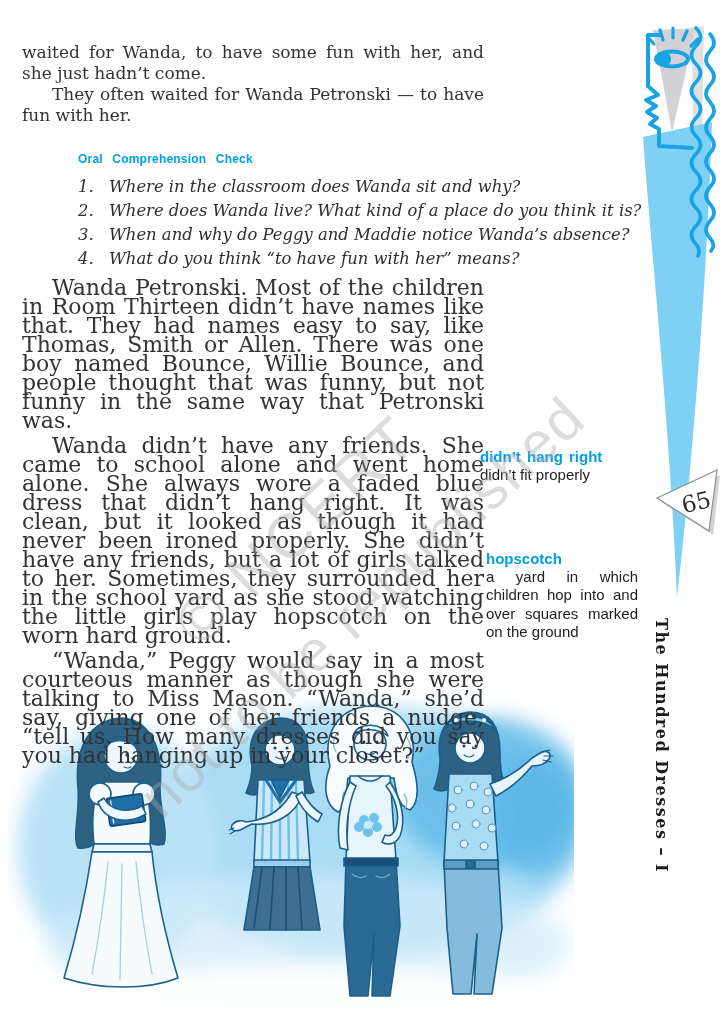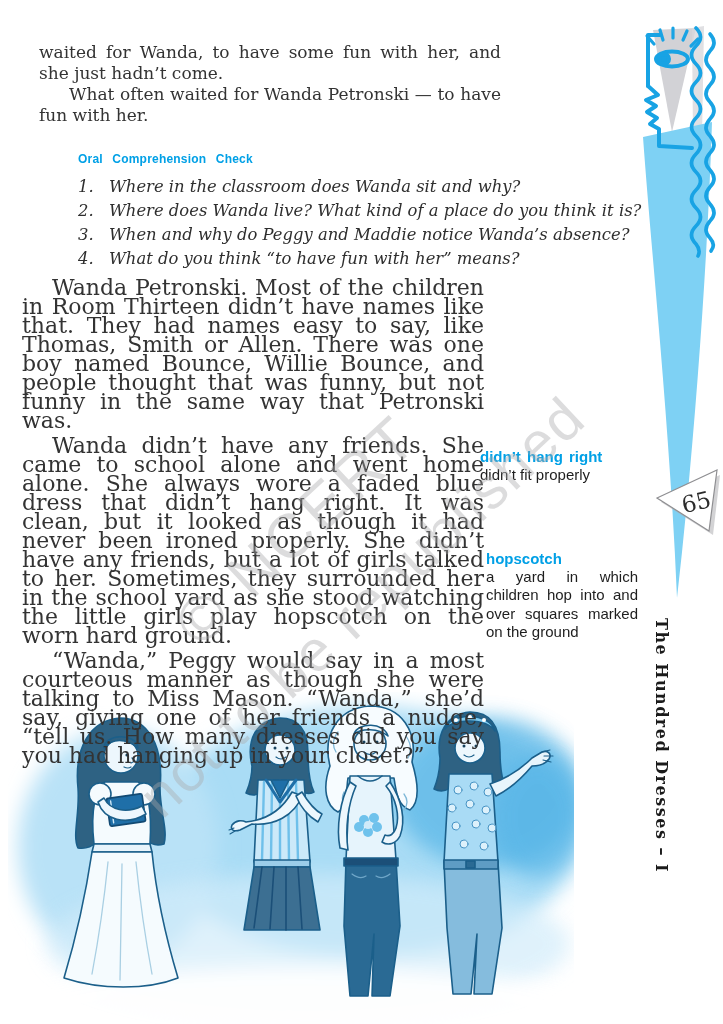--- a/index.html
+++ b/index.html
@@ -1,21 +1,21 @@
 <!DOCTYPE html>
 <html><head>
 <meta charset="utf-8">
 <style>
   html,body { margin:0; padding:0; background:#ffffff; }
   .page {
     position:relative; width:723px; height:1024px; background:#ffffff;
     overflow:hidden; font-family:"DejaVu Serif","Liberation Serif",serif; color:#333333;
   }
   
-  .top-text { position:absolute; left:22px; top:42px; width:462px; font-size:17px; line-height:21px; z-index:4;margin-left:17px; }
+  .top-text { position:absolute; left:22px; top:42px; width:462px; font-size:17px; line-height:21px; z-index:4; }
   .top-text p, .main-text p { margin:0; text-align:justify; text-indent:30px; }
   p.noindent { text-indent:0; }
   .main-text { position:absolute; left:22px; top:278px; width:462px; font-size:22px; line-height:19px; z-index:4; }
   .main-text p + p { margin-top:6px; }
   
   .oral { position:absolute; left:78px; top:146px; width:575px; z-index:4; }
   .oral h3 { margin:6px 0 9px 0; font-family:"Liberation Sans",sans-serif; font-size:12px;
              color:#00A0E6; word-spacing:6px; letter-spacing:0.2px; }
   .oral ol { list-style:none; margin:0; padding:0; }
   .oral li { display:flex; font-style:italic; font-size:16.4px; line-height:24px; white-space:nowrap; color:#2e2e2e; }
@@ -39,21 +39,21 @@
   .wm1 { left:185px; top:598px; font-size:62px; transform:rotate(-43deg); letter-spacing:4px; }
   .wm2 { left:148px; top:772px; font-size:58px; transform:rotate(-43deg); letter-spacing:2px; }
 </style>
 </head>
 <body>
 
 <div class="page">
 
   <div class="top-text">
     <p class="noindent">waited for Wanda, to have some fun with her, and she just hadn’t come.</p>
-    <p>What often waited for Wanda Petronski — to have fun with her.</p>
+    <p>They often waited for Wanda Petronski — to have fun with her.</p>
   </div>
 
   <div class="oral">
     <h3>Oral Comprehension Check</h3>
     <ol>
       <li>
         <span class="qnum">1.</span>
         <span>Where in the classroom does Wanda sit and why?</span>
       </li>
       <li>

